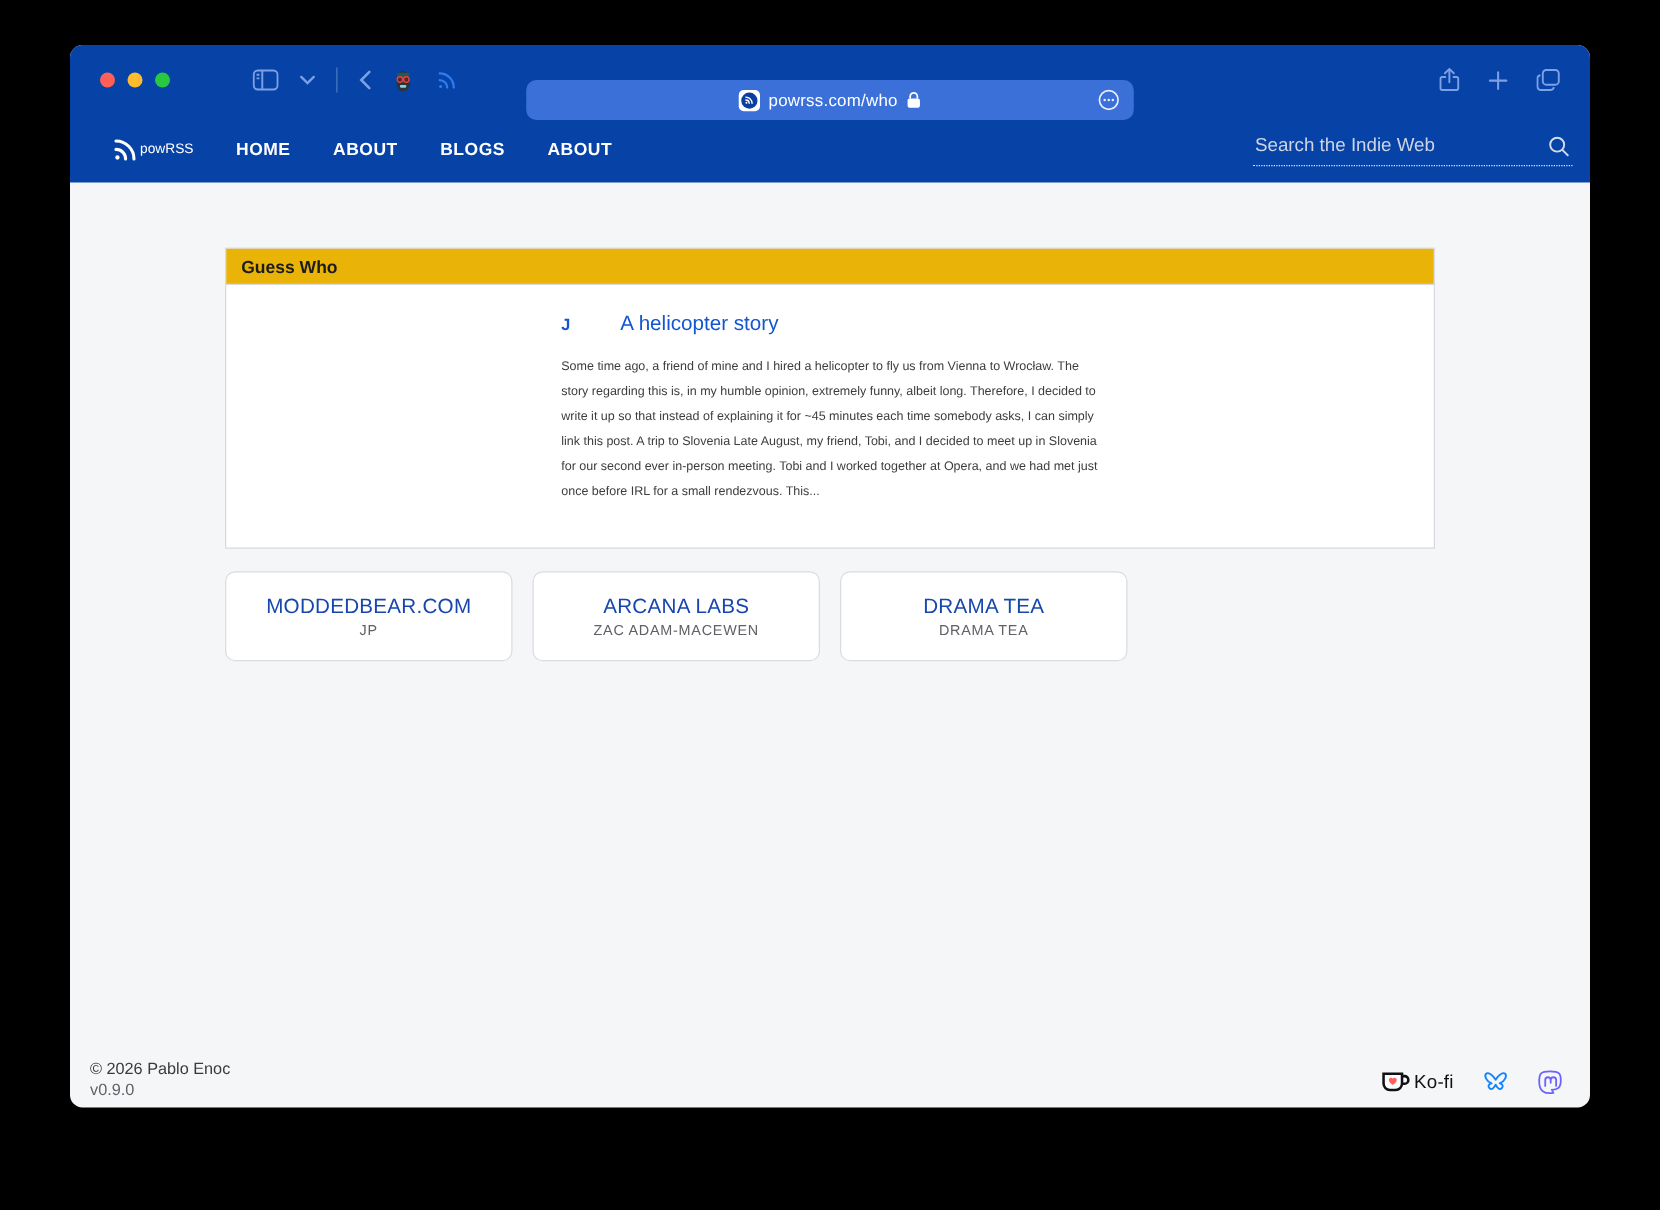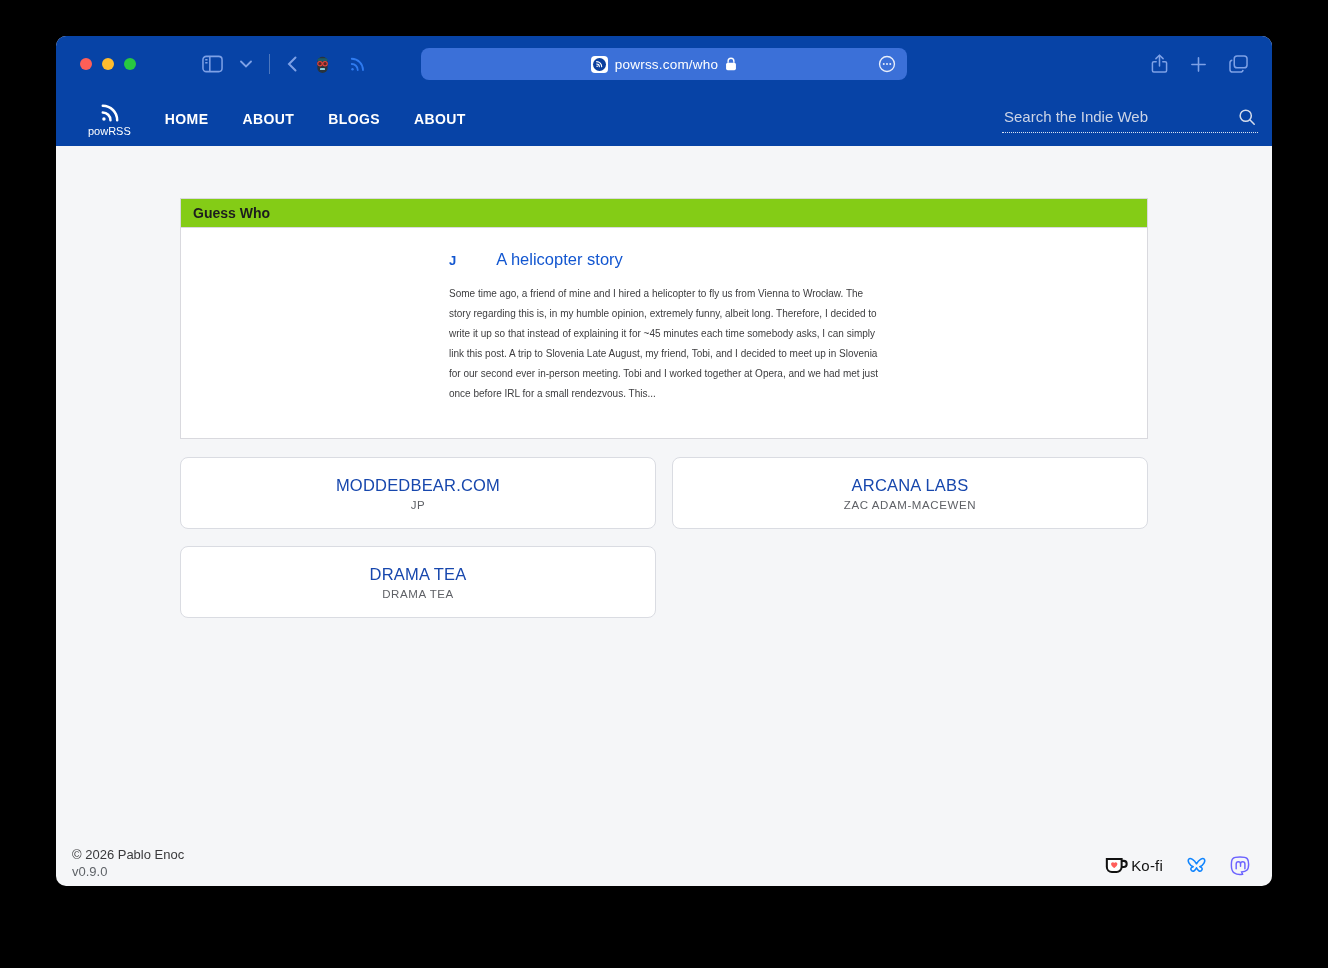--- a/index.html
+++ b/index.html
@@ -13,56 +13,56 @@
   .chrome { position:relative; height:56px; background:#0743a6; flex:0 0 auto; }
   .traffic { position:absolute; left:24px; top:22px; display:flex; gap:10px; }
   .traffic span { width:12px; height:12px; border-radius:50%; display:block; }
   .tl-close { background:#ff5f57; } .tl-min { background:#febc2e; } .tl-zoom { background:#28c840; }
   .tb-left { position:absolute; left:146px; top:0; height:56px; display:flex; align-items:center; gap:17px; }
   .tb-right { position:absolute; right:24px; top:0; height:56px; display:flex; align-items:center; gap:22px; }
   .tb-icon { display:flex; align-items:center; justify-content:center; color:#7ea1e6; }
   .tb-divider { width:1px; height:20px; background:rgba(255,255,255,.28); }
   .rss-bright { color:#2f7bf0; }
 
-  .urlbar { position:absolute; left:50%; top:12px; transform:translateX(-50%);
+  .urlbar { position:absolute; left:50%; top:28px; transform:translateX(-50%);
             width:486px; height:32px; background:#3b70d8; border-radius:8px;
             display:flex; align-items:center; justify-content:center; }
   .url-group { display:flex; align-items:center; gap:7px; }
   .favicon { width:17px; height:17px; background:#fff; border-radius:4px; display:flex; align-items:center; justify-content:center; }
   .favicon .dot-circle { width:13px; height:13px; border-radius:50%; background:#0b3f9e; display:flex; align-items:center; justify-content:center; color:#fff; }
   .url-text { color:#fff; font-size:13.5px; letter-spacing:.2px; }
   .page-settings { position:absolute; right:10px; top:6px; color:#e8eefb; }
 
   
   .navbar { height:54px; background:#0743a6; display:flex; align-items:center; padding:0 14px 0 32px; flex:0 0 auto; }
-  .brand { display:flex; flex-direction:column; align-items:center; gap:1px; color:#fff; cursor:pointer; }
+  .brand { display:flex; flex-direction:row; align-items:center; gap:1px; color:#fff; cursor:pointer; }
   .brand-label { font-size:11px; color:#fff; }
   .nav-links { display:flex; gap:34px; margin-left:34px; }
   .nav-link { color:#fff; font-size:14px; font-weight:bold; letter-spacing:.4px; cursor:pointer; }
   .searchbox { margin-left:auto; width:256px; display:flex; align-items:center;
                border-bottom:1px dotted rgba(255,255,255,.85); padding:2px 2px 6px 2px; }
   .searchbox input { flex:1; background:transparent; border:none; outline:none;
                      color:#e8ecf5; font-size:15px; font-family:inherit; }
   .searchbox input::placeholder { color:#ccd4e6; opacity:1; }
   .search-btn { background:none; border:none; color:#d3dbeb; cursor:pointer; display:flex; }
 
   
   .main { flex:1; position:relative; }
   .content { width:968px; margin:52px auto 0; }
   .panel { border:1px solid #d9d9de; background:#fff; }
-  .panel-header { background:#84cc16; border-bottom:1px solid #d9d9de; padding:6px 12px;
+  .panel-header { background:#eab308; border-bottom:1px solid #d9d9de; padding:6px 12px;
                   font-size:14px; font-weight:bold; color:#1c1c1e; }
   .panel-body { padding:22px 0 34px; }
   .post { width:430px; margin:0 auto; }
   .post-title-row { display:flex; align-items:baseline; gap:11px; }
   .post-favicon-char { color:#1256d0; font-size:13px; font-weight:bold; }
   .post-title { color:#1256d0; font-size:16.5px; text-decoration:none; cursor:pointer;margin-left:29px; }
   .post-excerpt { margin-top:15px; font-size:10px; line-height:20px; color:#3d3d3f; }
 
-  .cards { margin-top:18px; display:grid; grid-template-columns:1fr 1fr; gap:17px 16px; }
+  .cards { margin-top:18px; display:grid; grid-template-columns:1fr 1fr 1fr 1fr; gap:33px 16px; }
   .card { background:#fff; border:1px solid #dadce2; border-radius:8px; height:72px;
           display:flex; flex-direction:column; align-items:center; justify-content:center; gap:4px; cursor:pointer; }
   .card-title { color:#1747ad; font-size:16.5px; letter-spacing:.2px; }
   .card-author { color:#5f6166; font-size:11.5px; letter-spacing:.6px; }
 
   
   .footer { position:absolute; left:16px; right:22px; bottom:6px; display:flex;
             justify-content:space-between; align-items:flex-end; }
   .footer-left { font-size:13px; color:#3a3a3c; line-height:17px; }
   .footer-version { color:#5f6368; }

